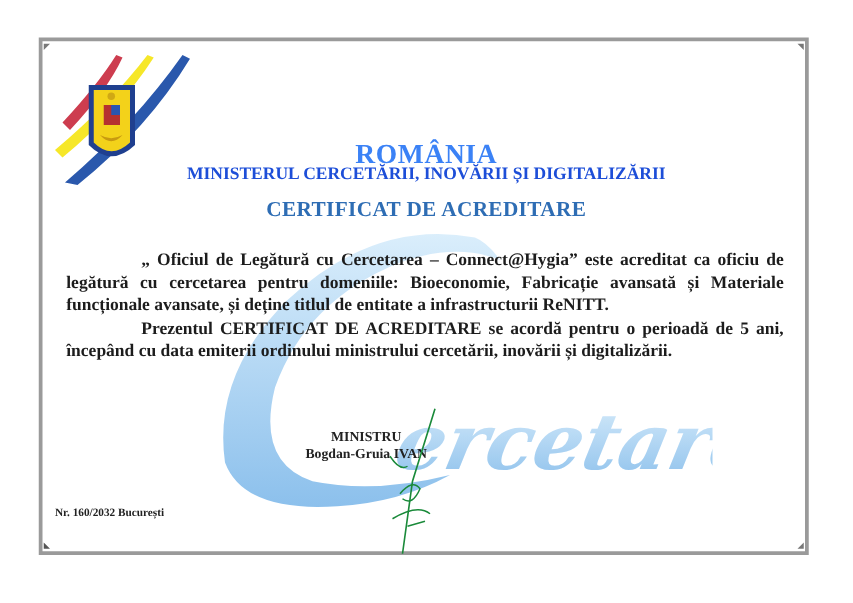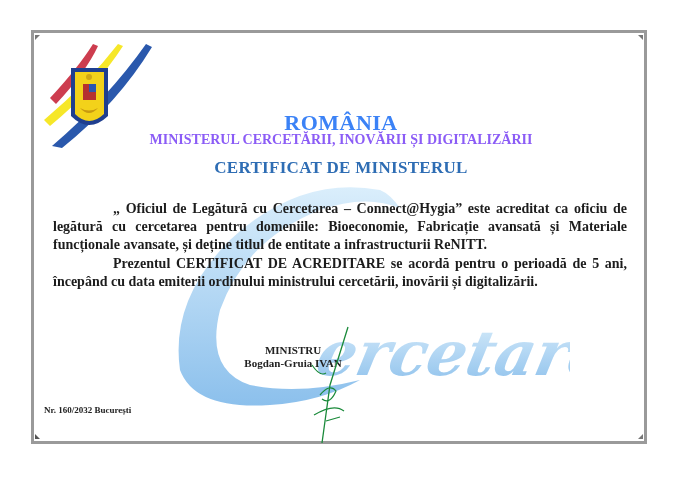--- a/index.html
+++ b/index.html
@@ -7,21 +7,21 @@
   .frame { position:absolute; left:31px; top:30px; width:616px; height:414px; border:3px solid #9a9a9a; box-sizing:border-box; }
   .corner { position:absolute; width:0; height:0; }
   .c-tl { left:35px; top:35px; border-top:5px solid #777; border-right:5px solid transparent; }
   .c-tr { left:638px; top:35px; border-top:5px solid #777; border-left:5px solid transparent; }
   .c-bl { left:35px; top:434px; border-bottom:5px solid #555; border-right:5px solid transparent; }
   .c-br { left:638px; top:434px; border-bottom:5px solid #777; border-left:5px solid transparent; }
   .emblem { position:absolute; left:38px; top:38px; width:120px; height:110px; }
   .watermark { position:absolute; left:150px; top:180px; width:420px; height:240px; pointer-events:none; }
   .header { position:absolute; left:0; width:682px; text-align:center; font-weight:bold; }
   .h-country { top:110px; font-size:22px; color:#3b82f6; letter-spacing:0.5px; }
-  .h-ministry { top:132px; font-size:14px; color:#8b5cf6; }
+  .h-ministry { top:132px; font-size:14px; color:#1d4ed8; }
   .h-title { top:158px; font-size:17px; color:#2e6db4; letter-spacing:0.3px; }
   .body-text { position:absolute; left:53px; top:200px; width:574px; font-size:14px; line-height:18.2px; font-weight:bold; text-align:justify; color:#1c1c1c; }
   .body-text p { margin:0; text-indent:60px; }
   .signature-block { position:absolute; left:0; width:586px; text-align:center; font-size:11px; font-weight:bold; color:#222; }
   .sig-title { top:344px; }
   .sig-name { top:357px; }
   .signature { position:absolute; left:300px; top:325px; width:70px; height:120px; }
   .doc-number { position:absolute; left:44px; top:405px; font-size:9px; font-weight:bold; color:#222; }
 </style>
 </head>
@@ -51,21 +51,21 @@
       <stop offset="0" stop-color="#d6ecfb"></stop>
       <stop offset="1" stop-color="#7fb9ea"></stop>
     </linearGradient>
   </defs>
   <path d="M230 10 Q150 -5 80 60 Q20 120 30 190 Q45 230 120 225 Q170 222 210 200 Q150 215 100 205 Q55 190 70 130 Q95 60 170 30 Q215 14 250 28 Q240 14 230 10 Z" fill="url(#wg)" opacity="0.9"></path>
   <text x="205" y="195" font-family="'DejaVu Serif', serif" font-style="italic" font-weight="bold" font-size="62" fill="url(#wg)" opacity="0.9" transform="skewX(-12)">ercetare</text>
 </svg>
 
 <div class="header h-country">ROMÂNIA</div>
 <div class="header h-ministry">MINISTERUL CERCETĂRII, INOVĂRII ȘI DIGITALIZĂRII</div>
-<div class="header h-title">CERTIFICAT DE MINISTERUL</div>
+<div class="header h-title">CERTIFICAT DE ACREDITARE</div>
 
 <div class="body-text">
   <p>„ Oficiul de Legătură cu Cercetarea – Connect@Hygia” este acreditat ca oficiu de legătură cu cercetarea pentru domeniile: Bioeconomie, Fabricație avansată și  Materiale funcționale avansate, și deține titlul de entitate a infrastructurii ReNITT.</p>
   <p>Prezentul CERTIFICAT DE ACREDITARE se acordă pentru o perioadă de 5 ani, începând cu data emiterii ordinului ministrului cercetării, inovării și digitalizării.</p>
 </div>
 
 <div class="signature-block sig-title">MINISTRU</div>
 <div class="signature-block sig-name">Bogdan-Gruia IVAN</div>
 
 <svg class="signature" viewBox="0 0 70 120">

